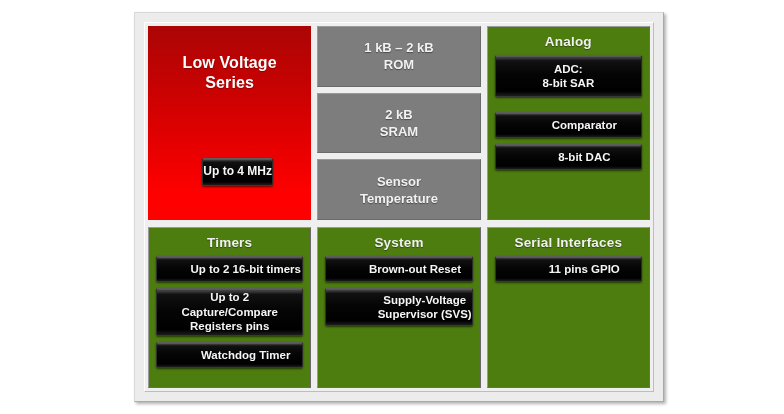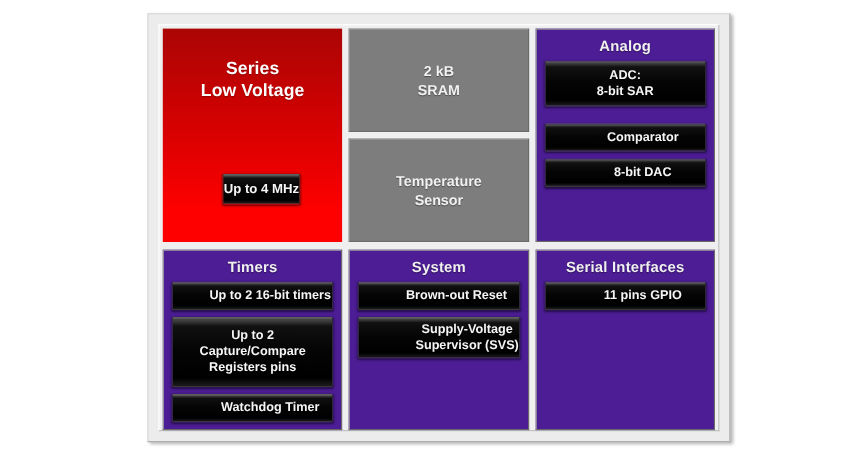--- a/index.html
+++ b/index.html
@@ -51,21 +51,21 @@
     grid-template-columns: 1fr 1fr 1fr;
     grid-template-rows: 194px 1fr;
     column-gap: 6px;
     row-gap: 7px;
     padding: 3px;
     box-sizing: border-box;
   }
 
   
   .panel {
-    background: #4c1d95;
+    background: #4d7c0f;
     border-top: 1px solid #9a9a9a;
     border-left: 1px solid #9a9a9a;
     border-right: 1px solid #6a6a6a;
     border-bottom: 1px solid #6a6a6a;
     box-sizing: border-box;
     position: relative;
   }
 
   
   .panel-red {
@@ -159,55 +159,61 @@
     top: 132px;
     height: 28px;
     margin: 0;
     font-size: 12px;
   }
 
   
   .h-adc      { height: 42px; }
   .h-1line    { height: 26px; padding-left: 32px; }
   .h-2line    { height: 38px; justify-content: flex-end; }
-  .h-3line    { height: 64px; }
+  .h-3line    { height: 48px; }
 
   .gap-analog { height: 9px; }
 
   .panel-body {
     display: flex;
     flex-direction: column;
   }
 </style>
 </head>
 <body>
 
 <div id="diagram-frame">
   <div id="diagram-inner">
     <div id="grid">
 
       <div class="panel-red">
         <div class="hero-title">
+          <div>Low Voltage</div>
           <div>Series</div>
-          <div>Low Voltage</div>
         </div>
         <div class="chip chip-red">Up to 4 MHz</div>
       </div>
 
       <div class="stack">
+        <div class="memblock">
+          <div class="memblock-label">
+            <div>1 kB – 2 kB</div>
+            <div>ROM</div>
+          </div>
+        </div>
         <div class="memblock">
           <div class="memblock-label">
             <div>2 kB</div>
             <div>SRAM</div>
           </div>
         </div>
         <div class="memblock">
           <div class="memblock-label">
+            <div>Sensor</div>
             <div>Temperature</div>
-            <div>Sensor</div>
           </div>
         </div>
       </div>
 
       <div class="panel panel-body">
         <div class="panel-head">Analog</div>
         <div class="chip h-adc">
           <div>
             <div>ADC:</div>
             <div>8-bit SAR</div>

